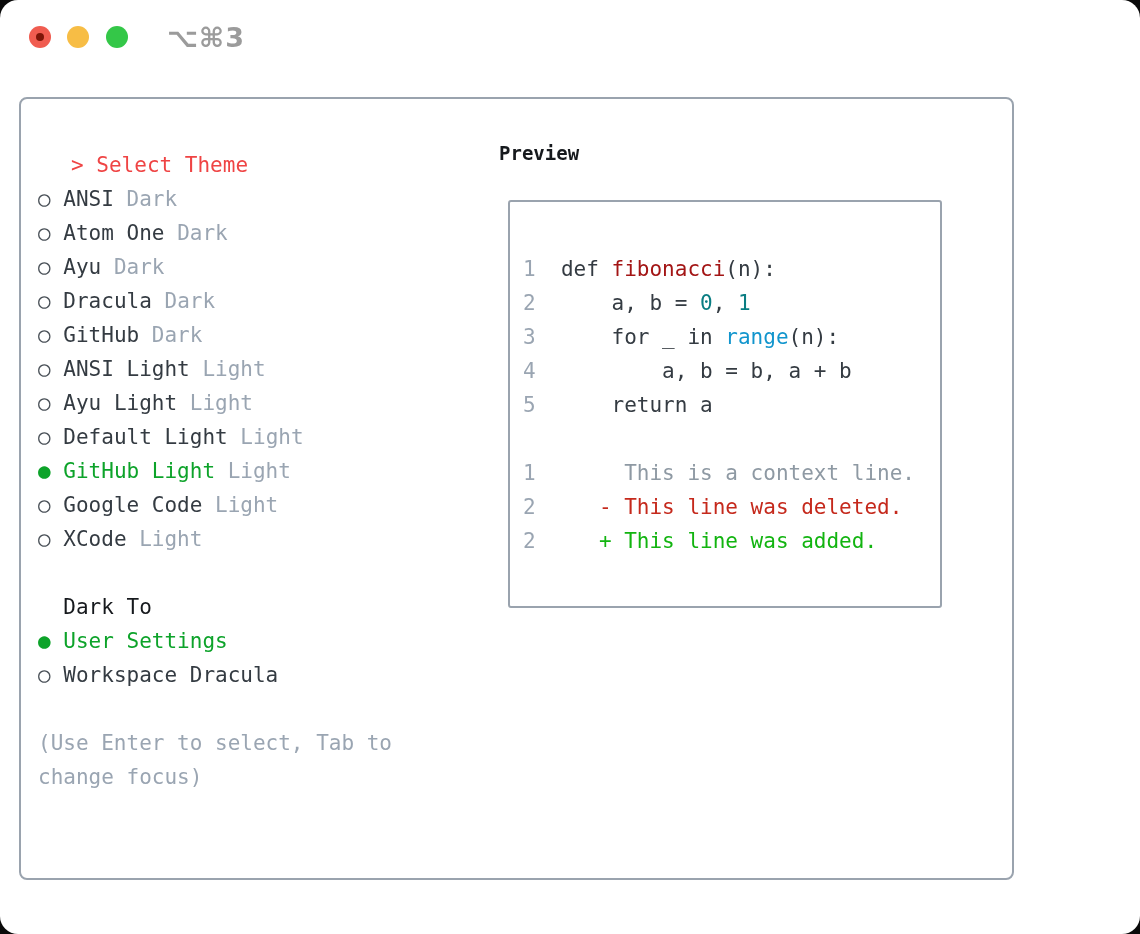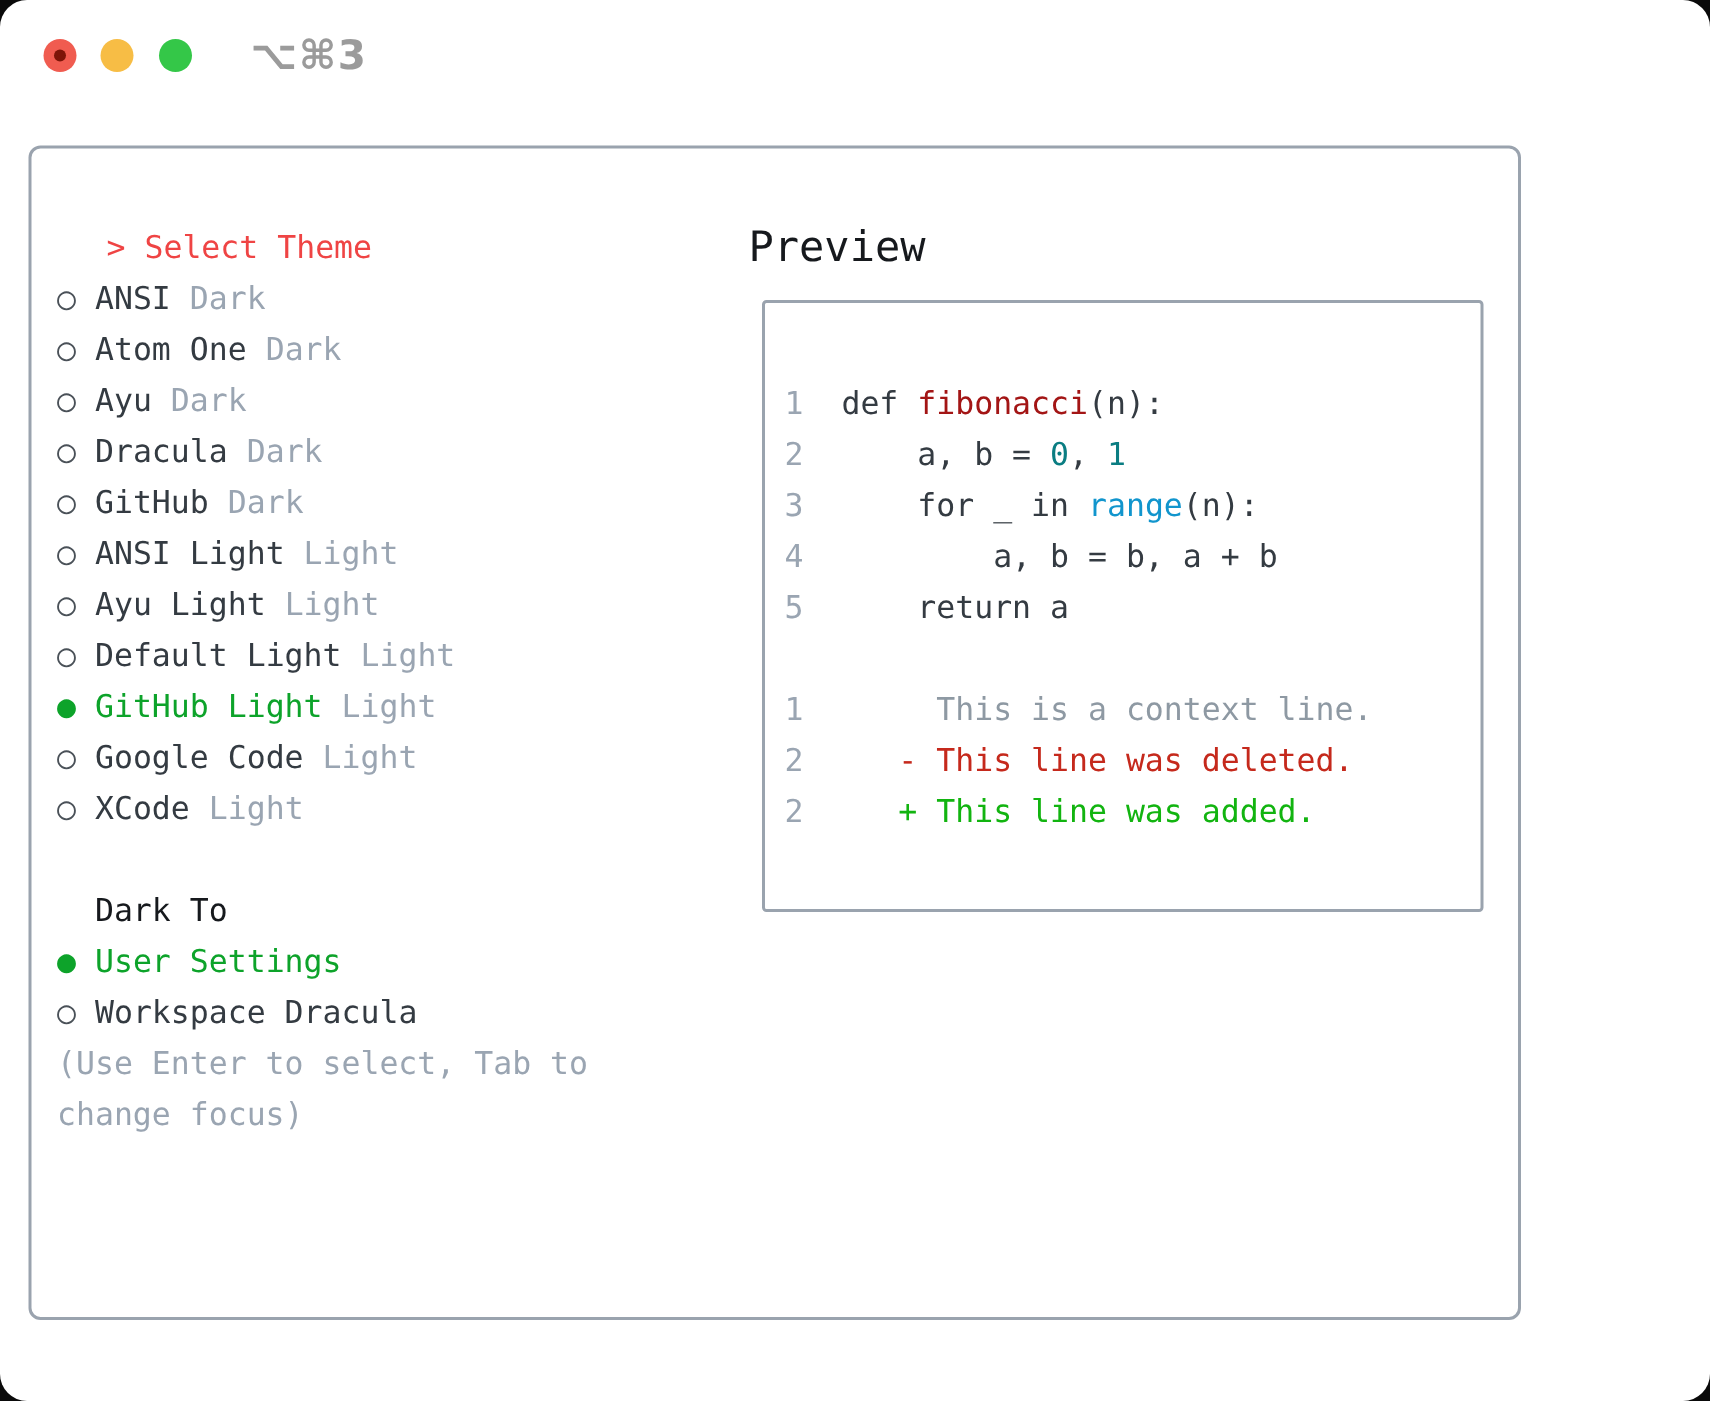--- a/index.html
+++ b/index.html
@@ -34,29 +34,29 @@
   .row { white-space:pre; font-size:21px; line-height:34px; color:#343b42; }
   .title-row { font-weight:normal; color:#ef4444;margin-left:33px; }
   .bullet { color:#4a5158; }
   .bullet.sel { color:#0da32a; }
   .theme-name { color:#343b42; }
   .theme-name.sel { color:#0da32a; }
   .variant { color:#9aa5b2; }
   .apply-title { margin-top:34px; color:#16191d; }
   .opt-label { color:#343b42; }
   .opt-label.sel { color:#0da32a; }
-  .hint { }
+  .hint { margin-top:34px; }
   .hint .row { color:#9aa5b2; }
 
   .preview-title {
-    position:absolute; left:478px; top:49px;
-    font-size:28px; line-height:34px; font-weight:normal; color:#16191d;
+    position:absolute; left:478px; top:37px;
+    font-size:19px; line-height:34px; font-weight:bold; color:#16191d;
   }
   .preview-box {
-    position:absolute; left:487px; top:101px; width:481px; height:408px;
+    position:absolute; left:487px; top:101px; width:434px; height:408px;
     border:2px solid #9aa3ae; border-radius:3px; background:#fff;
     padding:50px 0 0 13px; overflow:hidden;
   }
   .code-line { white-space:pre; font-size:21px; line-height:34px; }
   .lnum { color:#9aa5b2; }
   .tk-plain   { color:#343b42; }
   .tk-fn      { color:#a31515; }
   .tk-lit     { color:#0a7d82; }
   .tk-builtin { color:#1195cd; }
   .tk-context { color:#8e99a3; }

